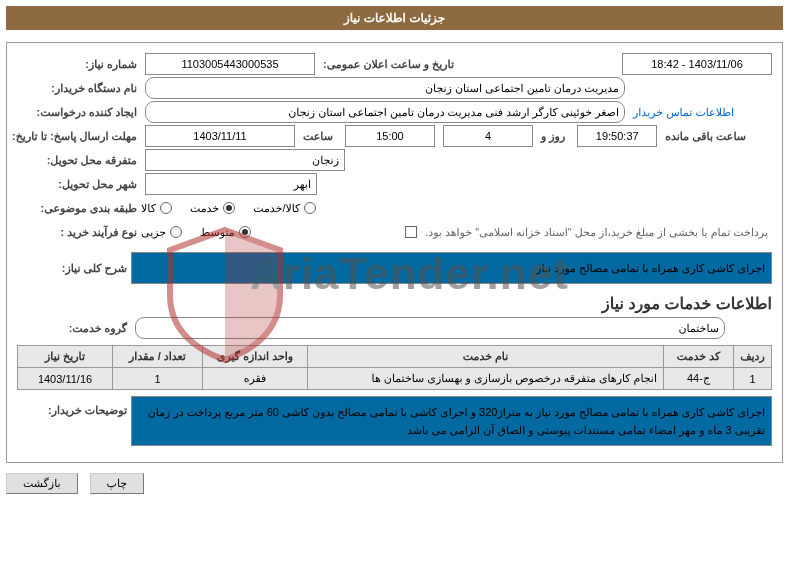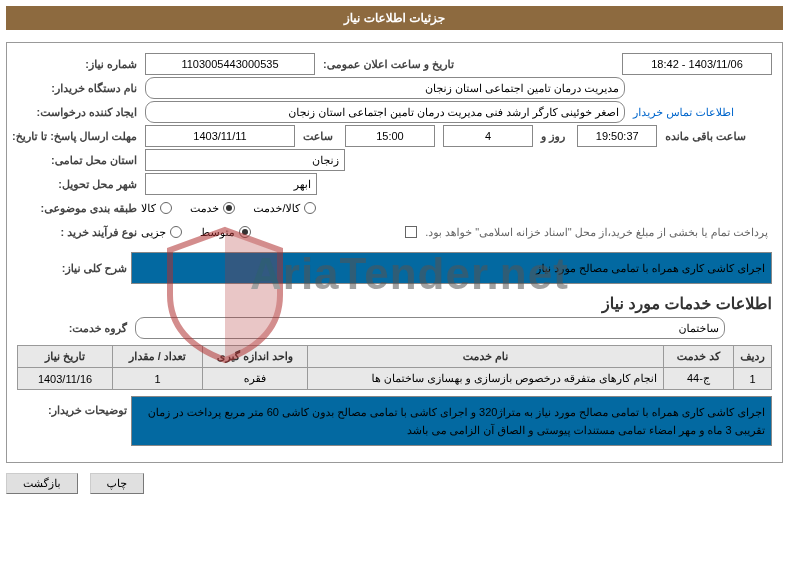--- a/index.html
+++ b/index.html
@@ -134,21 +134,21 @@
     <span class="field-box" style="width:150px">1403/11/11</span>
     <span class="label inline">ساعت</span>
     <span class="field-box" style="width:90px">15:00</span>
     <span class="field-box" style="width:90px">4</span>
     <span class="label inline">روز و</span>
     <span class="field-box" style="width:80px">19:50:37</span>
     <span class="label inline">ساعت باقی مانده</span>
   </div>
 
   <div class="row">
-    <span class="label w120">استان محل تمامی:</span>
+    <span class="label w120">متفرقه محل تحویل:</span>
     <span class="field-box" style="width:200px;text-align:right">زنجان</span>
   </div>
 
   <div class="row">
     <span class="label w120">شهر محل تحویل:</span>
     <span class="field-box" style="width:172px;text-align:right">ابهر</span>
   </div>
 
   <div class="row">
     <span class="label w120">طبقه بندی موضوعی:</span>

